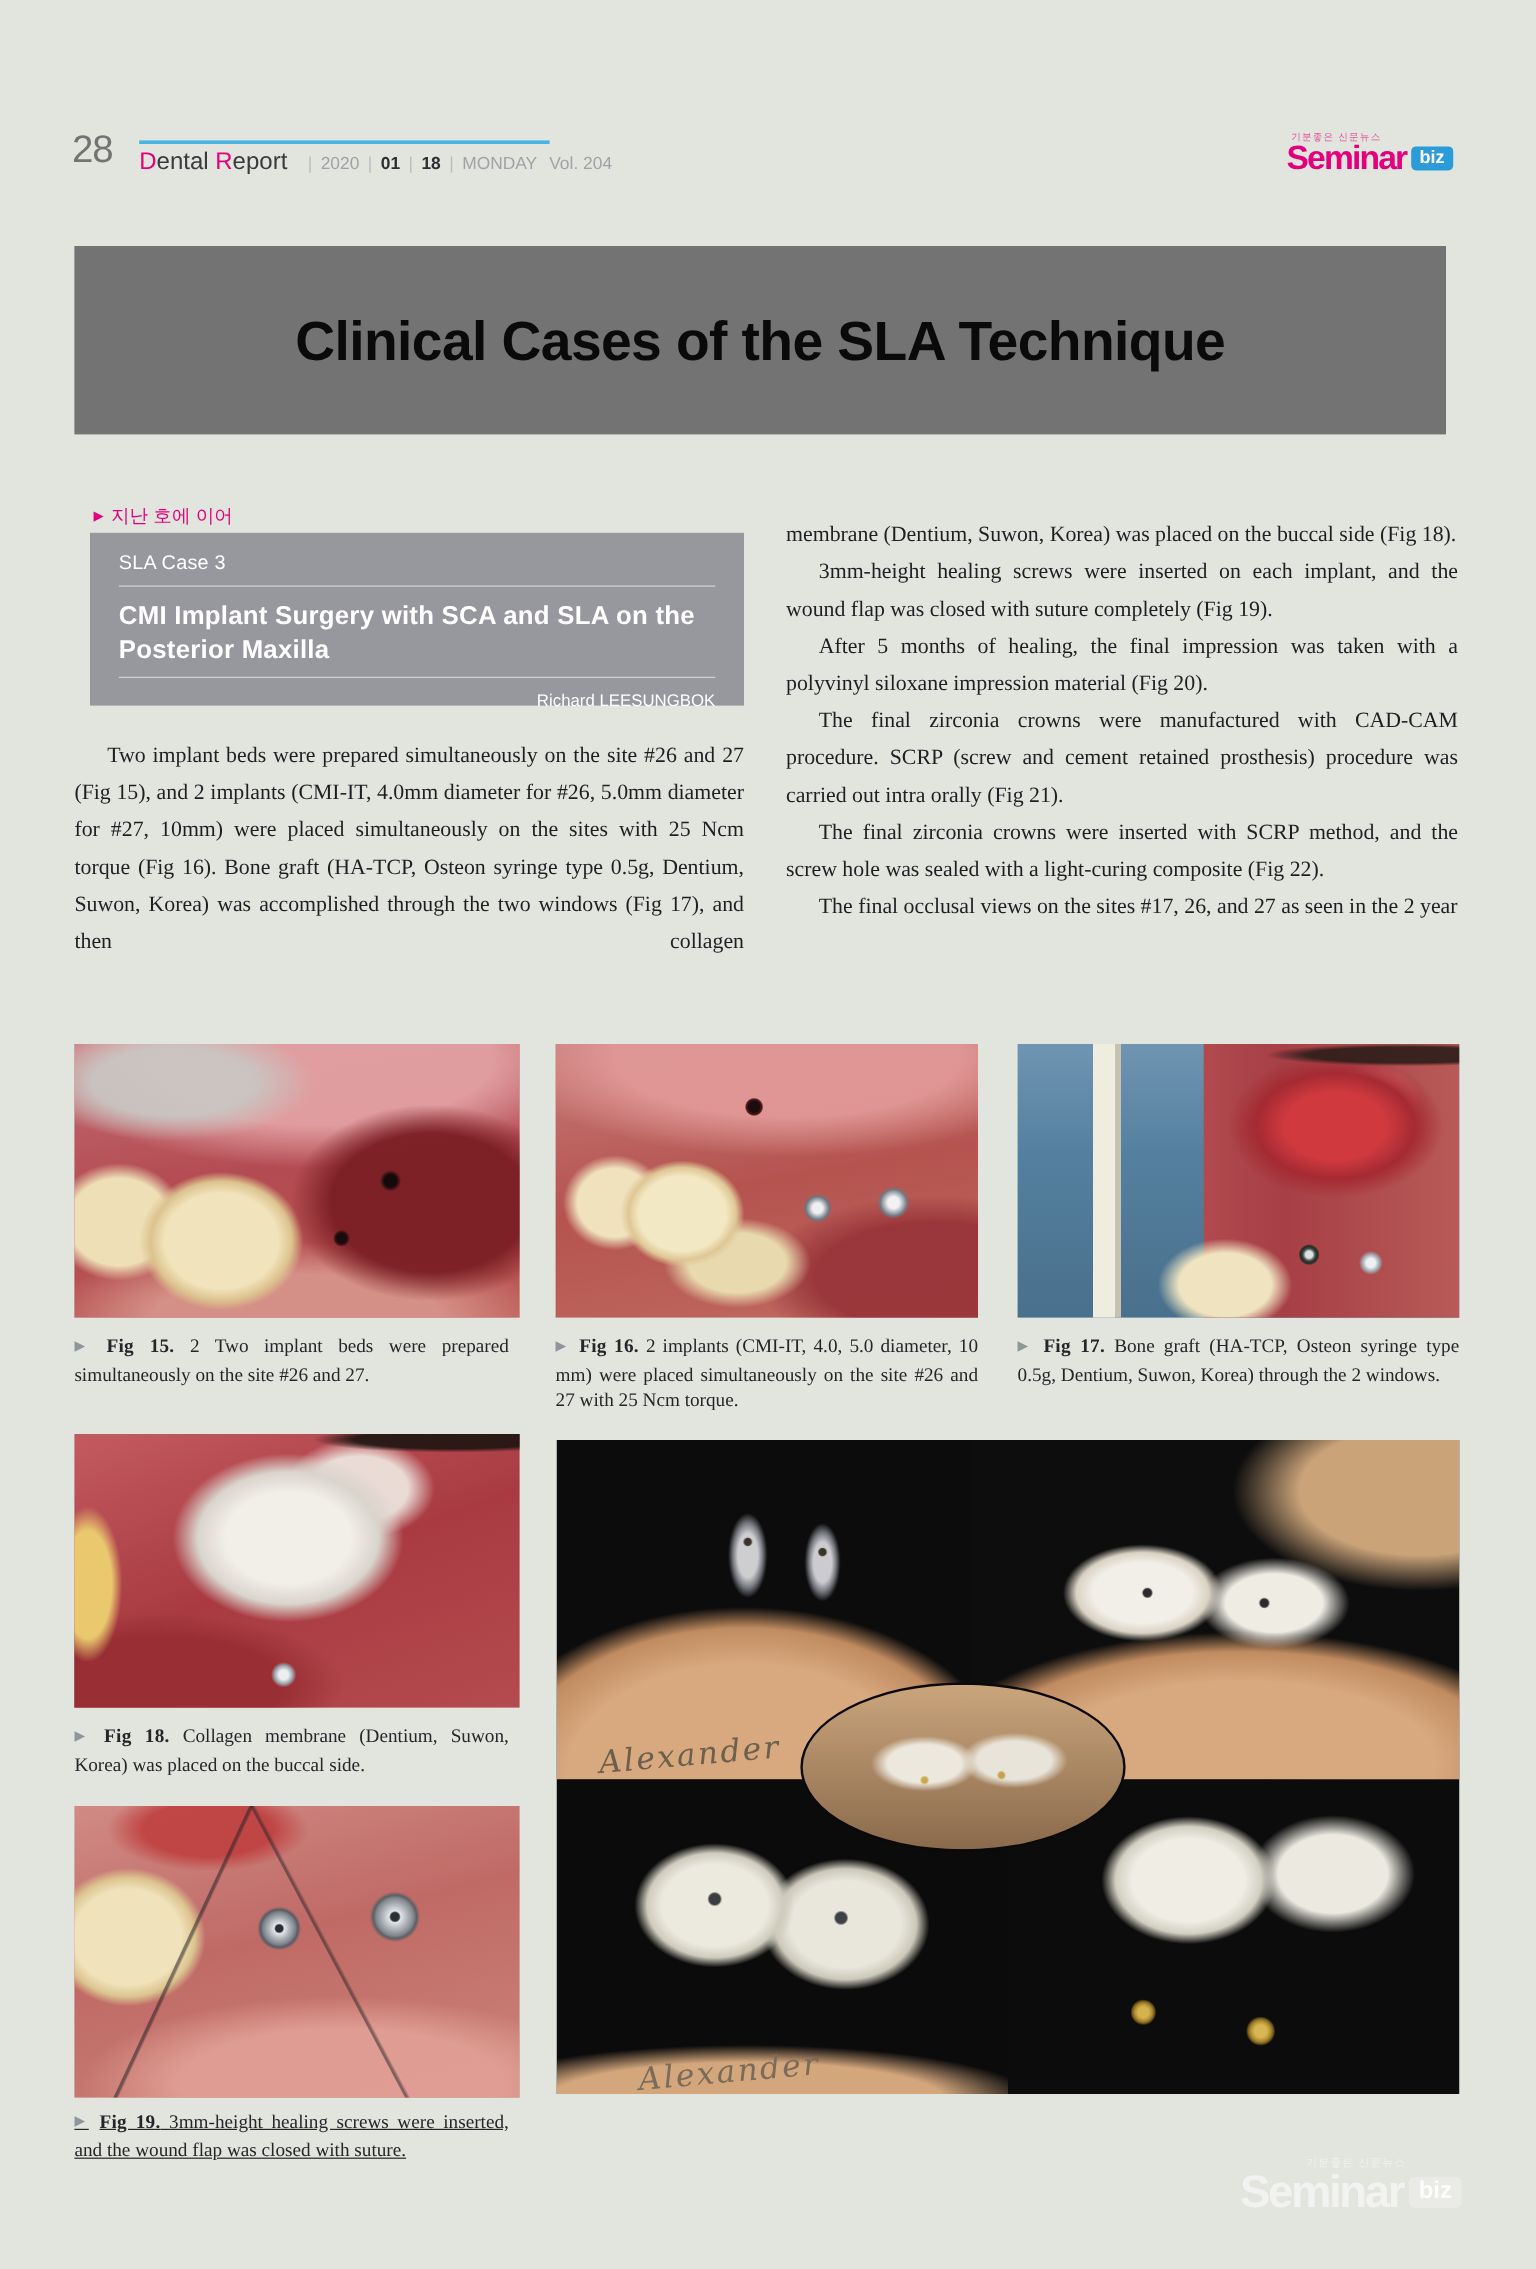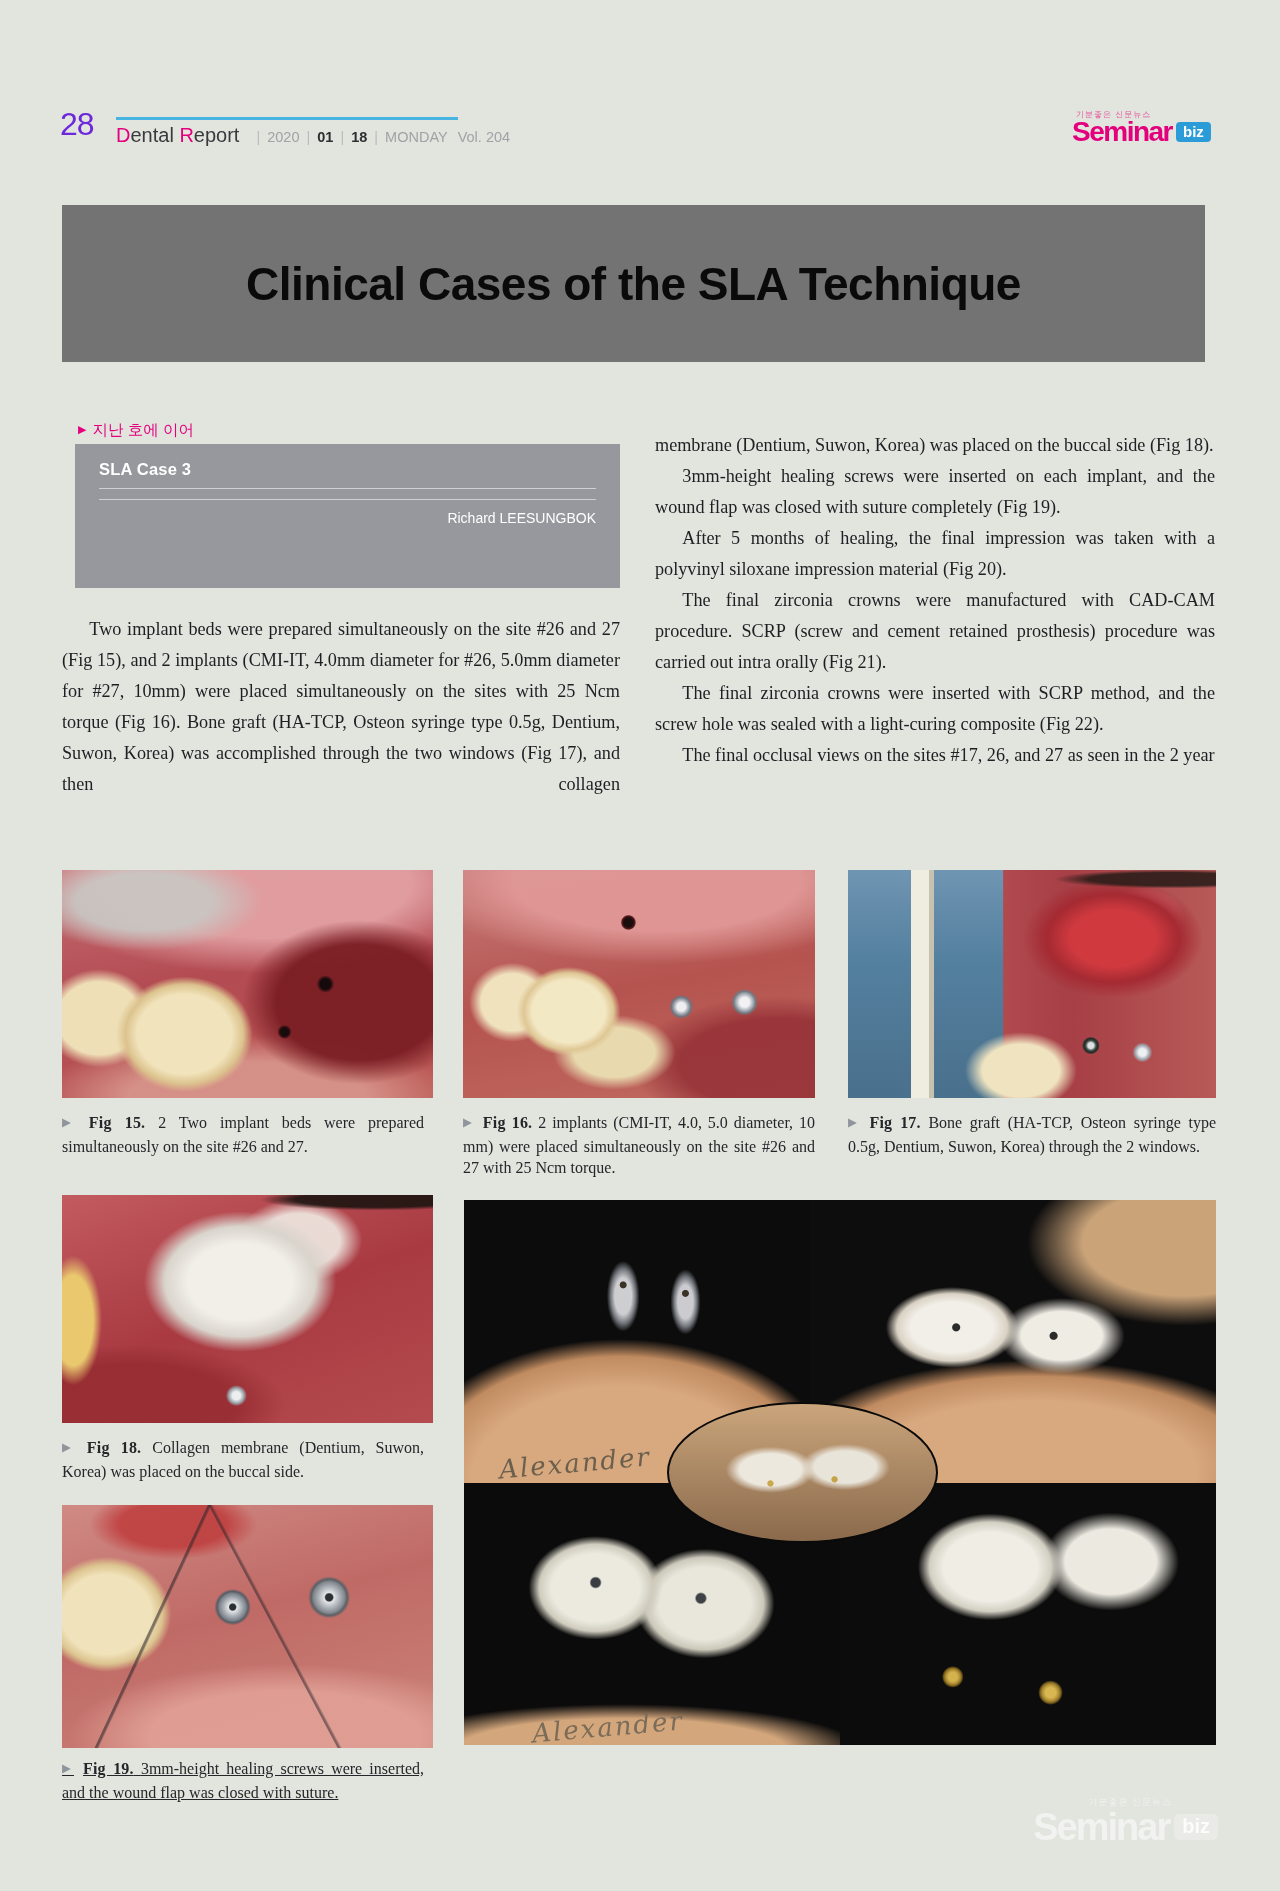--- a/index.html
+++ b/index.html
@@ -3,21 +3,21 @@
 <meta charset="utf-8">
 <style>
   * { margin:0; padding:0; box-sizing:border-box; }
   html,body { background:#c9ccc6; }
   .page {
     position:relative; width:1280px; height:1891px; margin:0 auto;
     background:#e2e4de; overflow:hidden;
     font-family:"Liberation Sans", sans-serif; color:#222;
   }
   
-  .page-num { position:absolute; left:60px; top:106px; font-size:32px; color:#6d28d9; letter-spacing:-1px; }
+  .page-num { position:absolute; left:60px; top:106px; font-size:32px; color:#737373; letter-spacing:-1px; }
   .head-rule { position:absolute; left:116px; top:117px; width:342px; height:3px; background:#47b4e2; }
   .head-row { position:absolute; left:116px; top:124px; display:flex; align-items:baseline; white-space:nowrap; }
   .brand { font-size:20px; color:#3a3a3e; letter-spacing:0; }
   .brand .ini { color:#e4007d; }
   .meta { font-size:14.5px; color:#a0a3a6; margin-left:10px; }
   .meta .sep { color:#b9bcbe; margin:0 7px; }
   .meta .strong { color:#2e2e32; font-weight:bold; }
   .meta .wd { margin-right:10px; }
   
   .logo { position:absolute; left:1072px; top:110px; width:146px; text-align:left; }
@@ -26,21 +26,21 @@
   .logo .name { font-size:28px; font-weight:bold; color:#e4007d; letter-spacing:-1.5px; line-height:26px; }
   .logo .biz { margin-left:4px; background:#2b9cd8; color:#fff; font-weight:bold; font-size:15px; padding:1px 7px 2px; border-radius:4px; }
   
   .title-box { position:absolute; left:62px; top:205px; width:1143px; height:157px; background:#737373;
     display:flex; align-items:center; justify-content:center; }
   .headline { font-size:46px; font-weight:bold; color:#0a0a0a; letter-spacing:-0.5px; }
   
   .lead-in { position:absolute; left:78px; top:420px; font-size:15.5px; color:#e4007d; }
   .lead-in .tri { font-size:11px; margin-right:6px; position:relative; top:-2px; }
   .case-box { position:absolute; left:75px; top:444px; width:545px; height:144px; background:#97979e; color:#fff; padding:16px 24px 12px; }
-  .case-label { font-size:16.5px; letter-spacing:.2px;font-weight:bold; }
+  .case-label { font-size:16.5px; letter-spacing:.2px; }
   .case-hr { border:none; border-top:1px solid rgba(255,255,255,.55); margin:9px 0 10px; }
   .case-title { font-size:21.5px; font-weight:bold; line-height:28px; letter-spacing:.2px; }
   .case-author { text-align:right; font-size:14px; margin-top:7px; }
   
   .col { position:absolute; font-family:"Liberation Serif", serif; font-size:18.2px; line-height:31px; color:#1f1f23; text-align:justify; }
   .col-left { left:62px; top:614px; width:558px; }
   .col-left p { text-indent:1.5em; text-align-last:justify; }
   .col-right { left:655px; top:430px; width:560px; }
   .col-right p { text-indent:1.5em; }
   .col-right p.cont { text-indent:0; }
@@ -186,20 +186,21 @@
     <div class="headline">Clinical Cases of the SLA Technique</div>
   </div>
 
   <div class="lead-in">
     <span class="tri">▶</span><span>지난 호에 이어</span>
   </div>
 
   <div class="case-box">
     <div class="case-label">SLA Case 3</div>
     <hr class="case-hr">
+    <div class="case-title">CMI Implant Surgery with SCA and SLA on the Posterior Maxilla</div>
     <hr class="case-hr">
     <div class="case-author">Richard LEESUNGBOK</div>
   </div>
 
   <div class="col col-left">
     <p>Two implant beds were prepared simultaneously on the site #26 and 27 (Fig 15), and 2 implants (CMI-IT, 4.0mm diameter for #26, 5.0mm diameter for #27, 10mm) were placed simultaneously on the sites with 25 Ncm torque (Fig 16). Bone graft (HA-TCP, Osteon syringe type 0.5g, Dentium, Suwon, Korea) was accomplished through the two windows (Fig 17), and then collagen</p>
   </div>
   <div class="col col-right">
     <p class="cont">membrane (Dentium, Suwon, Korea) was placed on the buccal side (Fig 18).</p>
     <p>3mm-height healing screws were inserted on each implant, and the wound flap was closed with suture completely (Fig 19).</p>

